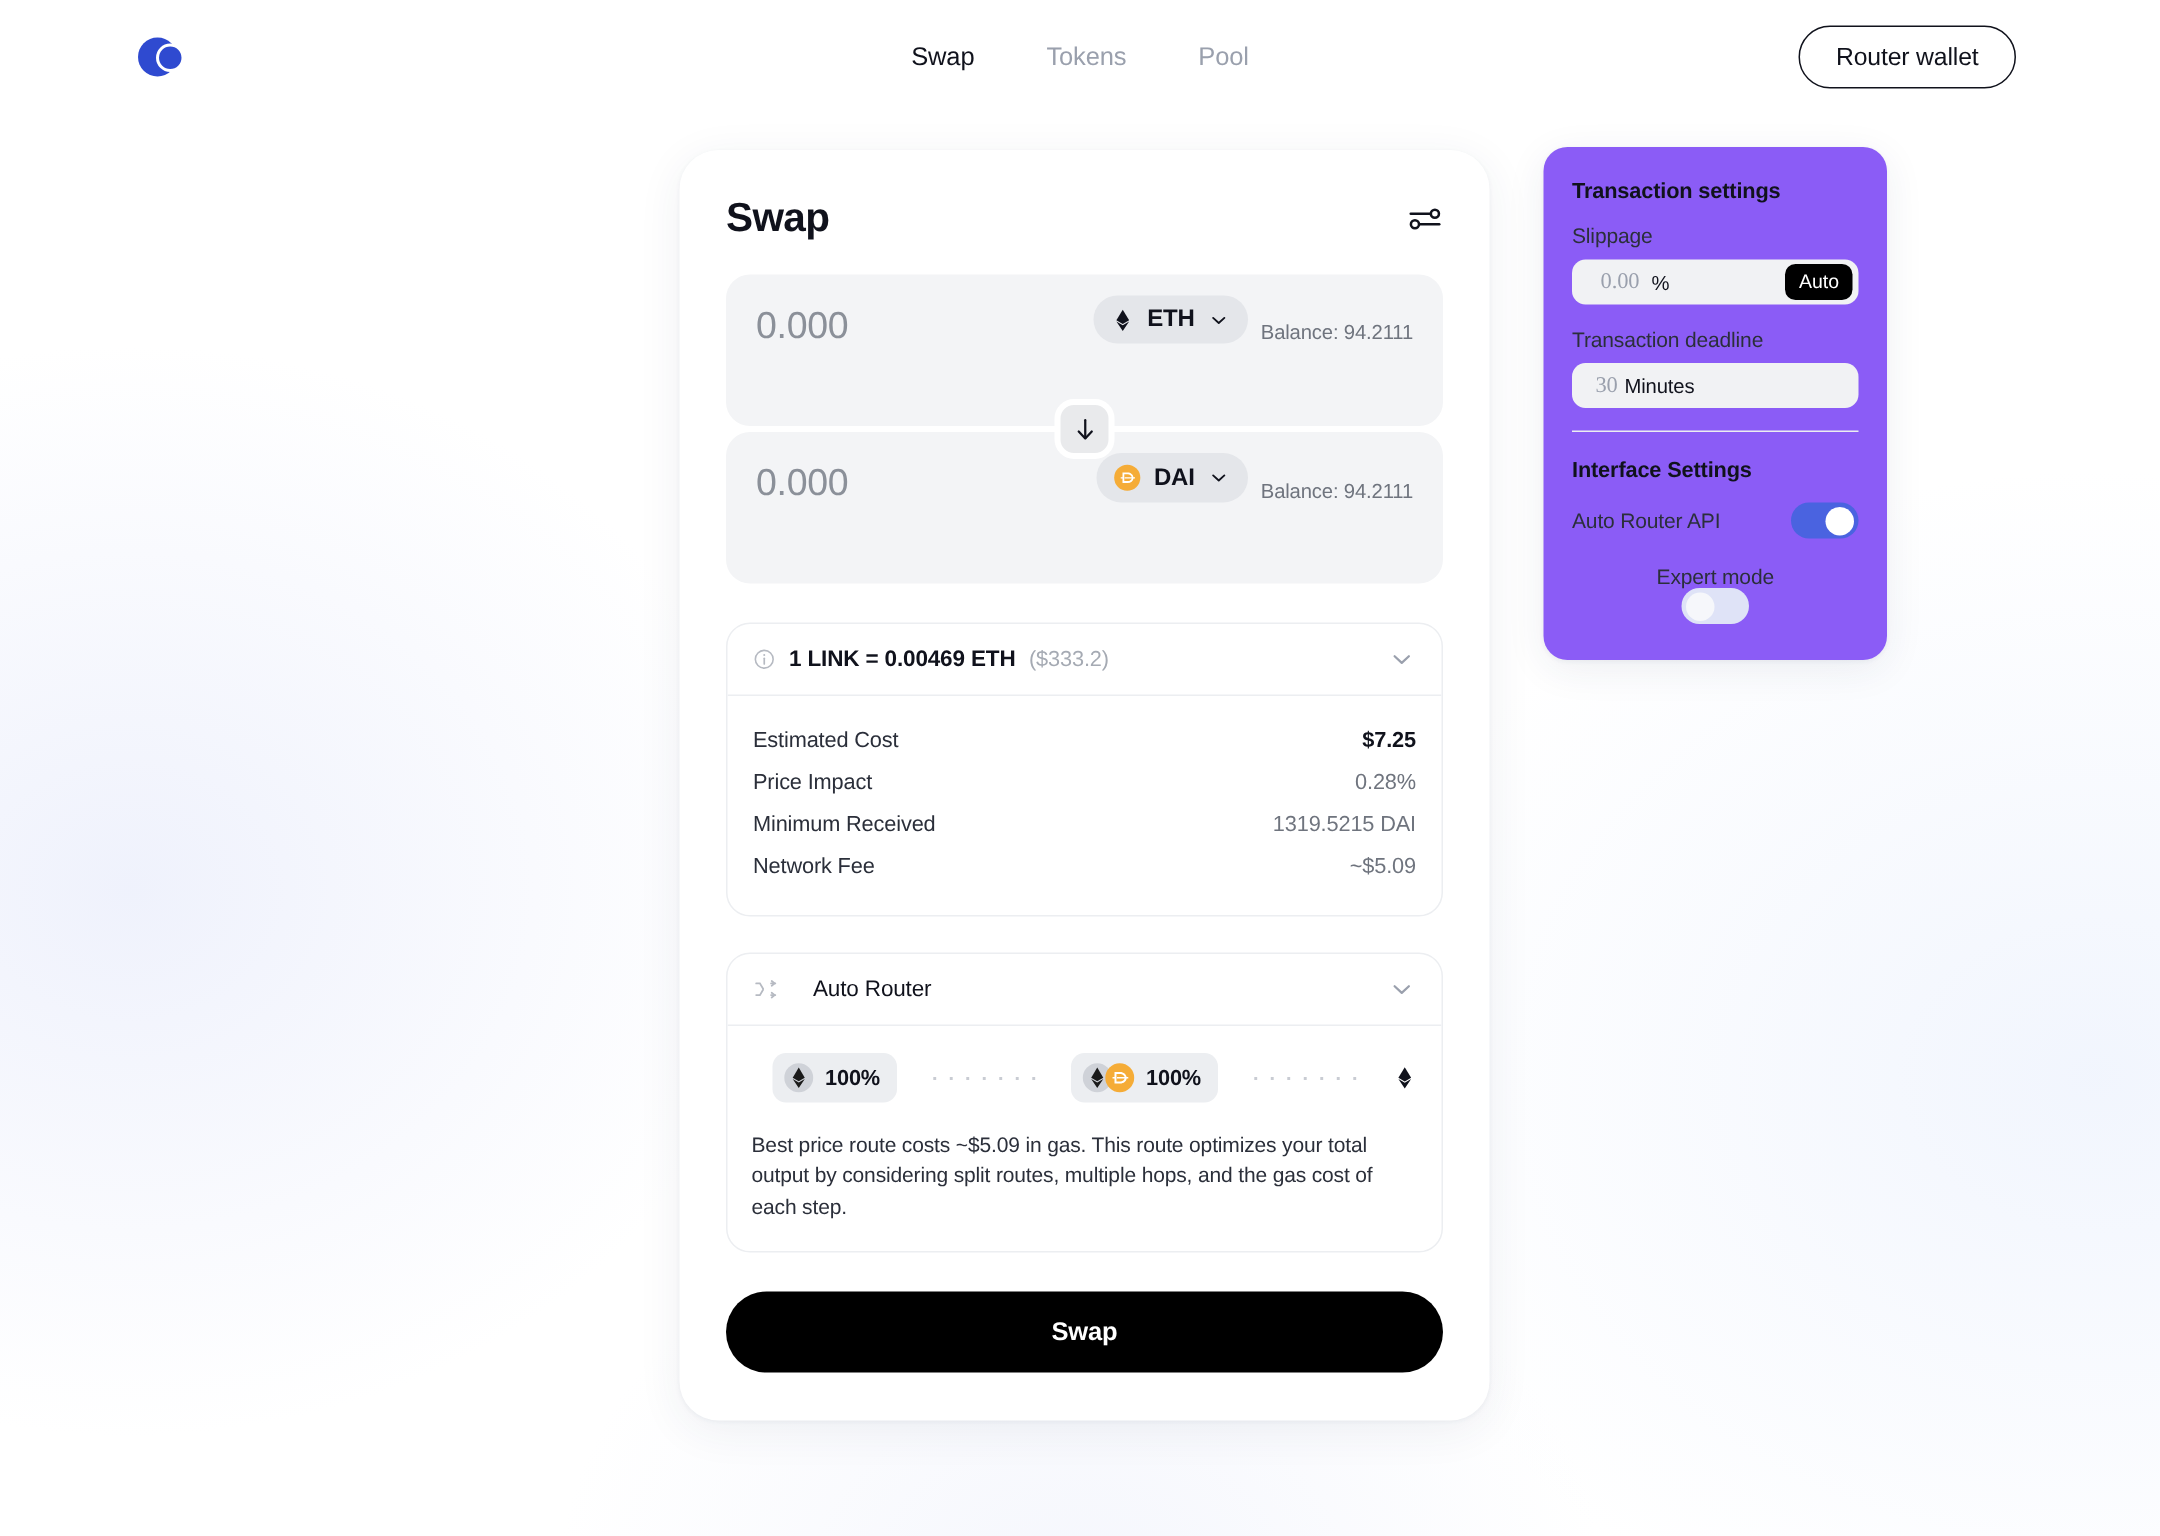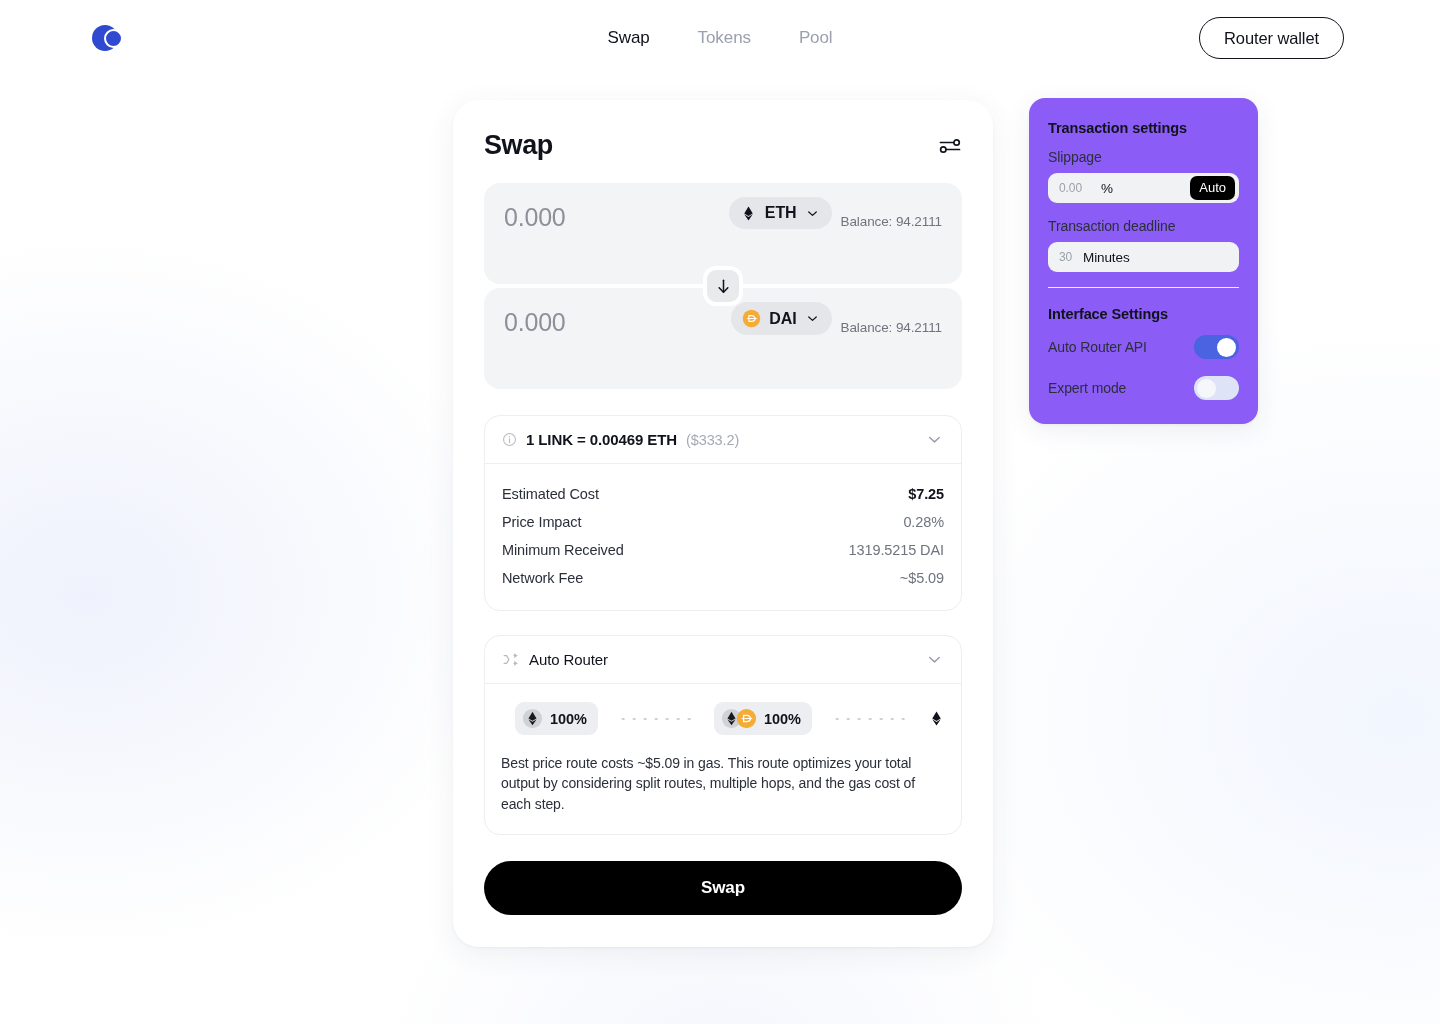--- a/index.html
+++ b/index.html
@@ -287,21 +287,21 @@
   
   .router-card {
     margin-top: 24px;
     border: 1px solid #eceef1;
     border-radius: 16px;
     overflow: hidden;
   }
   .router-head {
     display: flex;
     align-items: center;
-    gap: 10px;
+    gap: 23px;
     padding: 14px 17px;
     border-bottom: 1px solid #eceef1;
     cursor: pointer;
   }
   .router-title {
     font-size: 15px;
     letter-spacing: -0.1px;
     color: #10121c;
   }
   .router-body { padding: 18px 16px 20px; }
@@ -391,26 +391,27 @@
     height: 30px;
     display: flex;
     align-items: center;
     padding: 0 11px;
     margin-bottom: 15px;
   }
   .field-box input {
     border: none;
     outline: none;
     background: transparent;
-    font-family: Liberation Sans, sans-serif;
-    font-size: 12px;
+    font-family: Liberation Serif, serif;
+    font-size: 15px;
     color: #10121c;
     width: 42px;
     padding: 0;
     letter-spacing: -0.1px;
+    text-align: center;
   }
   .field-box input::placeholder { color: #9aa0ad; }
   .field-unit {
     font-size: 13.5px;
     color: #10121c;
     letter-spacing: -0.1px;
   }
   .auto-badge {
     position: absolute;
     right: 4px;
@@ -430,21 +431,21 @@
     height: 1px;
     background: #eceef1;
     margin: 9px 0 18px;
   }
   .toggle-row {
     display: flex;
     align-items: center;
     justify-content: space-between;
     margin-bottom: 17px;
   }
-  .toggle-row:last-child { margin-bottom: 0; }
+  .toggle-row:last-child { margin-bottom: 0; flex-direction: column; }
   .toggle-label {
     font-size: 14px;
     color: #2b2f3a;
     letter-spacing: -0.1px;
   }
   .toggle {
     width: 45px;
     height: 24px;
     border-radius: 999px;
     background: #dfe3f7;

